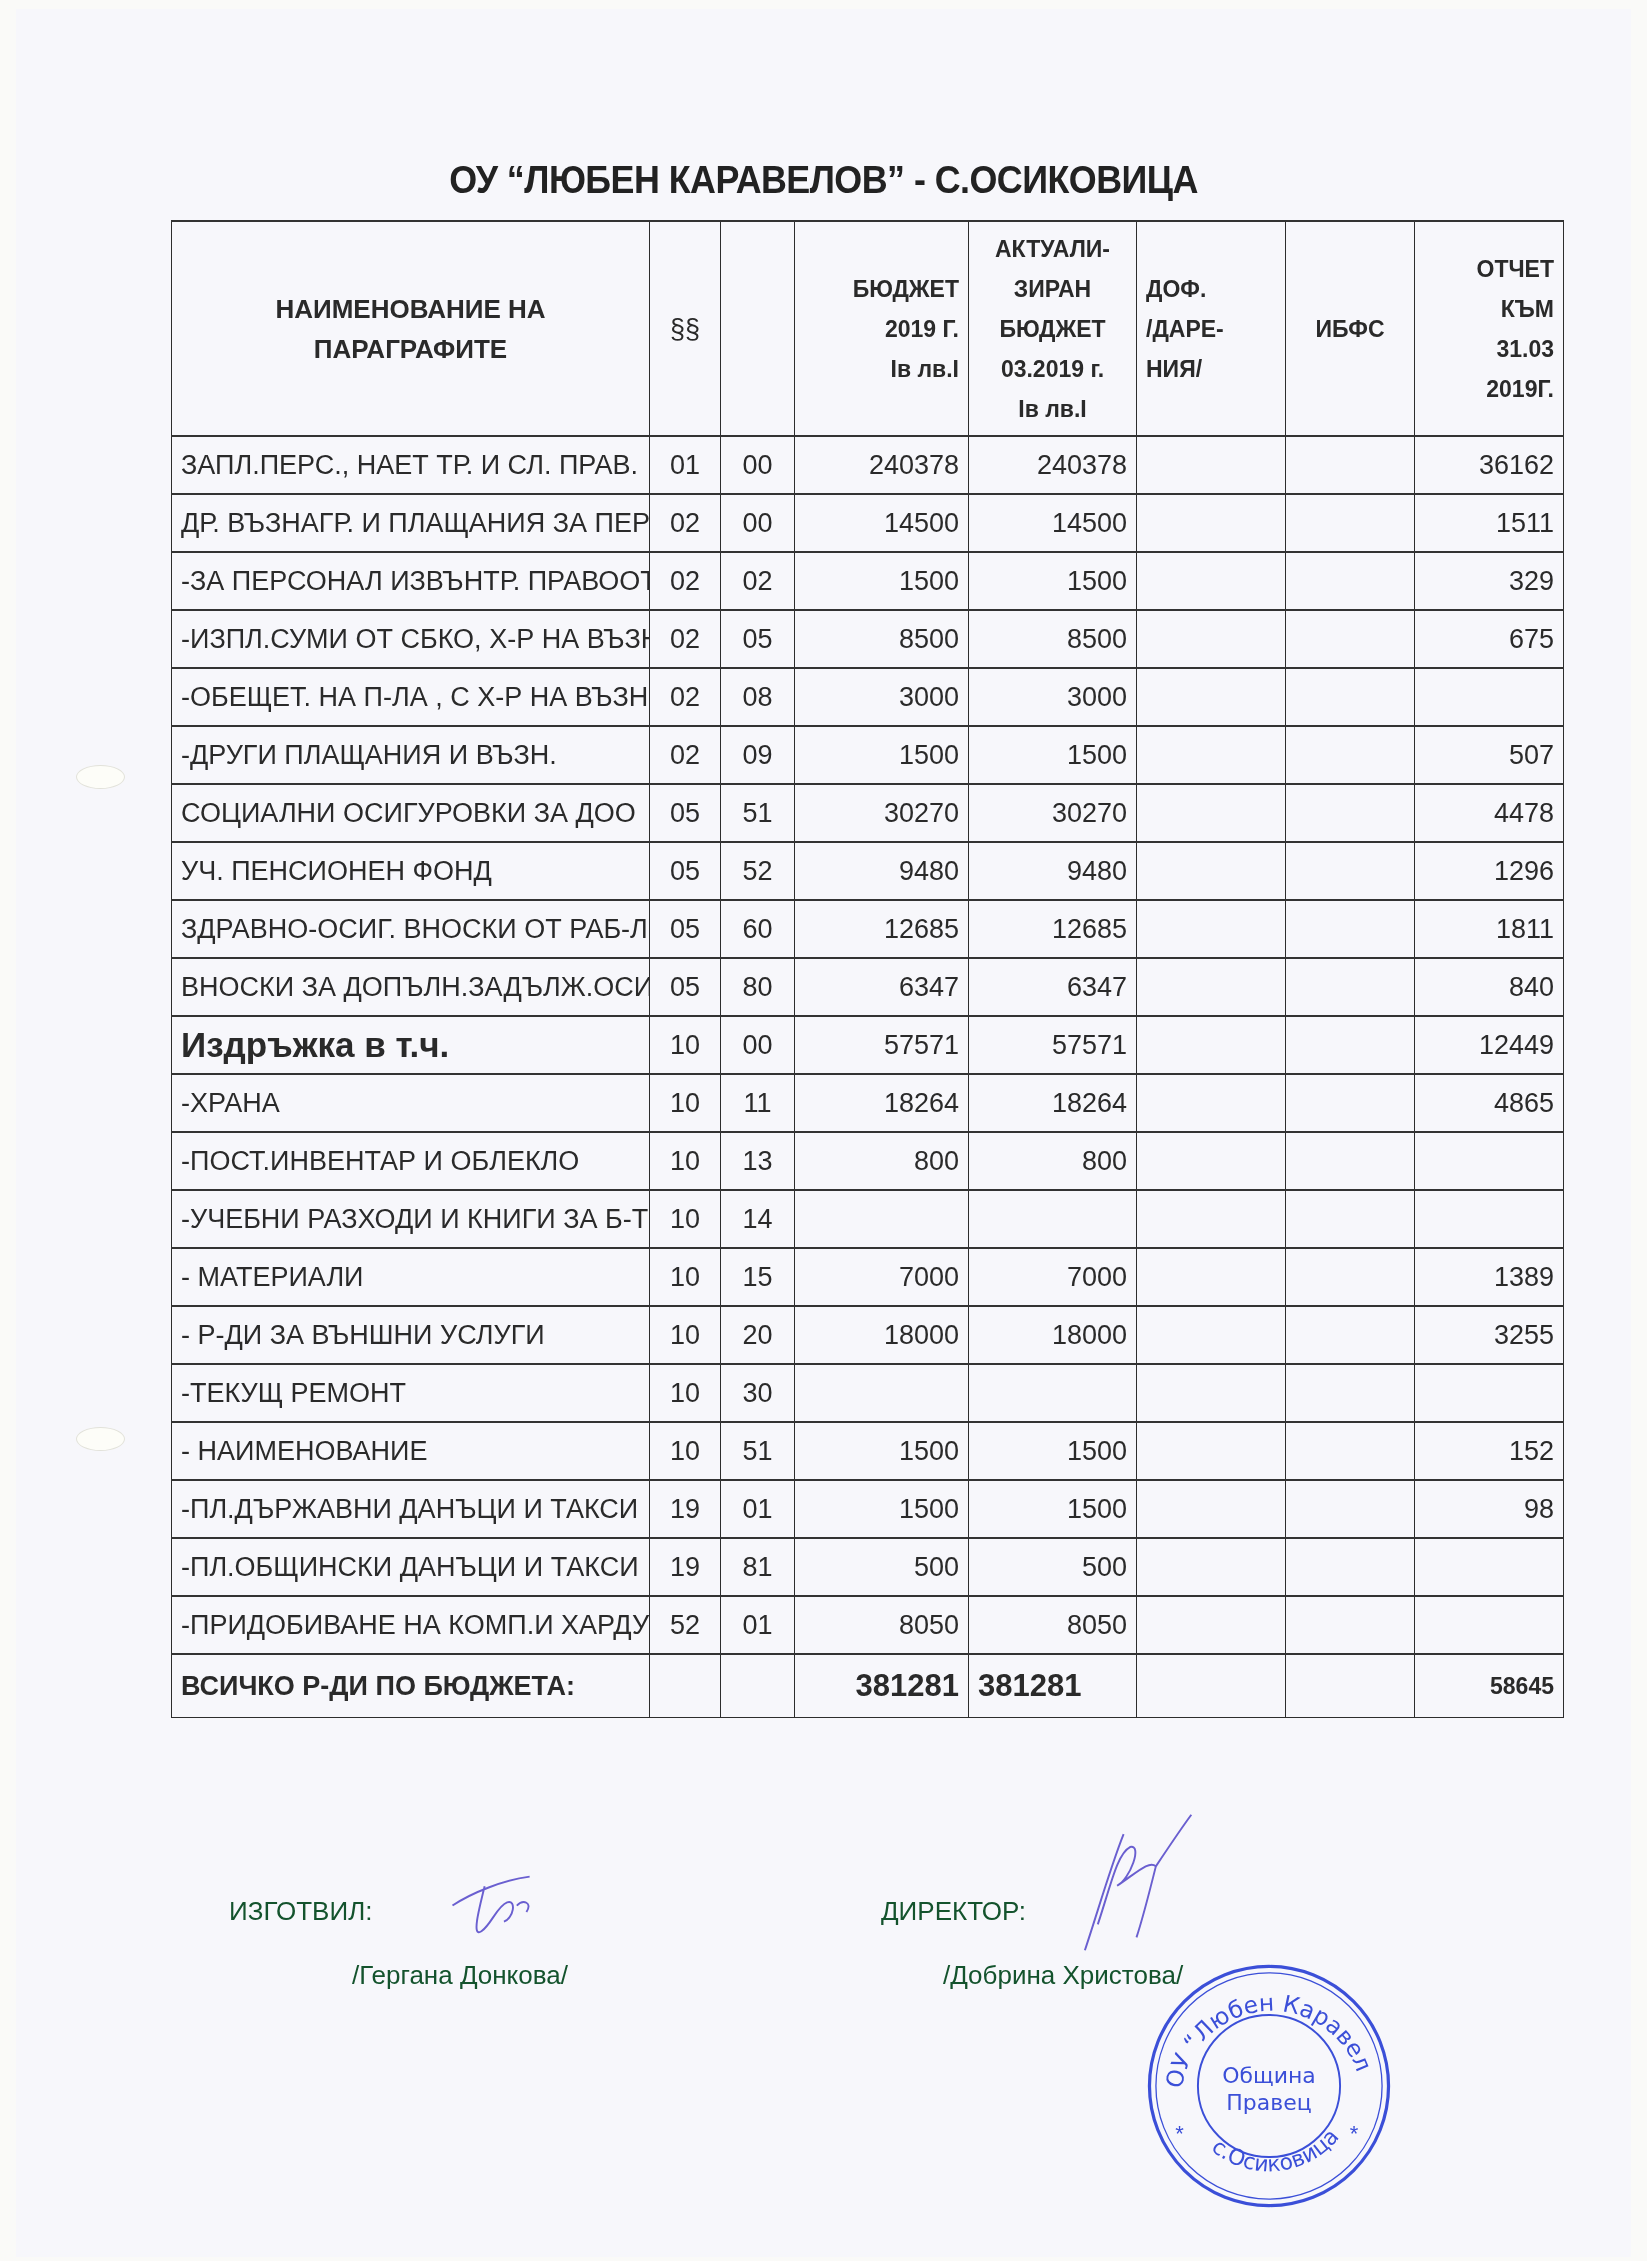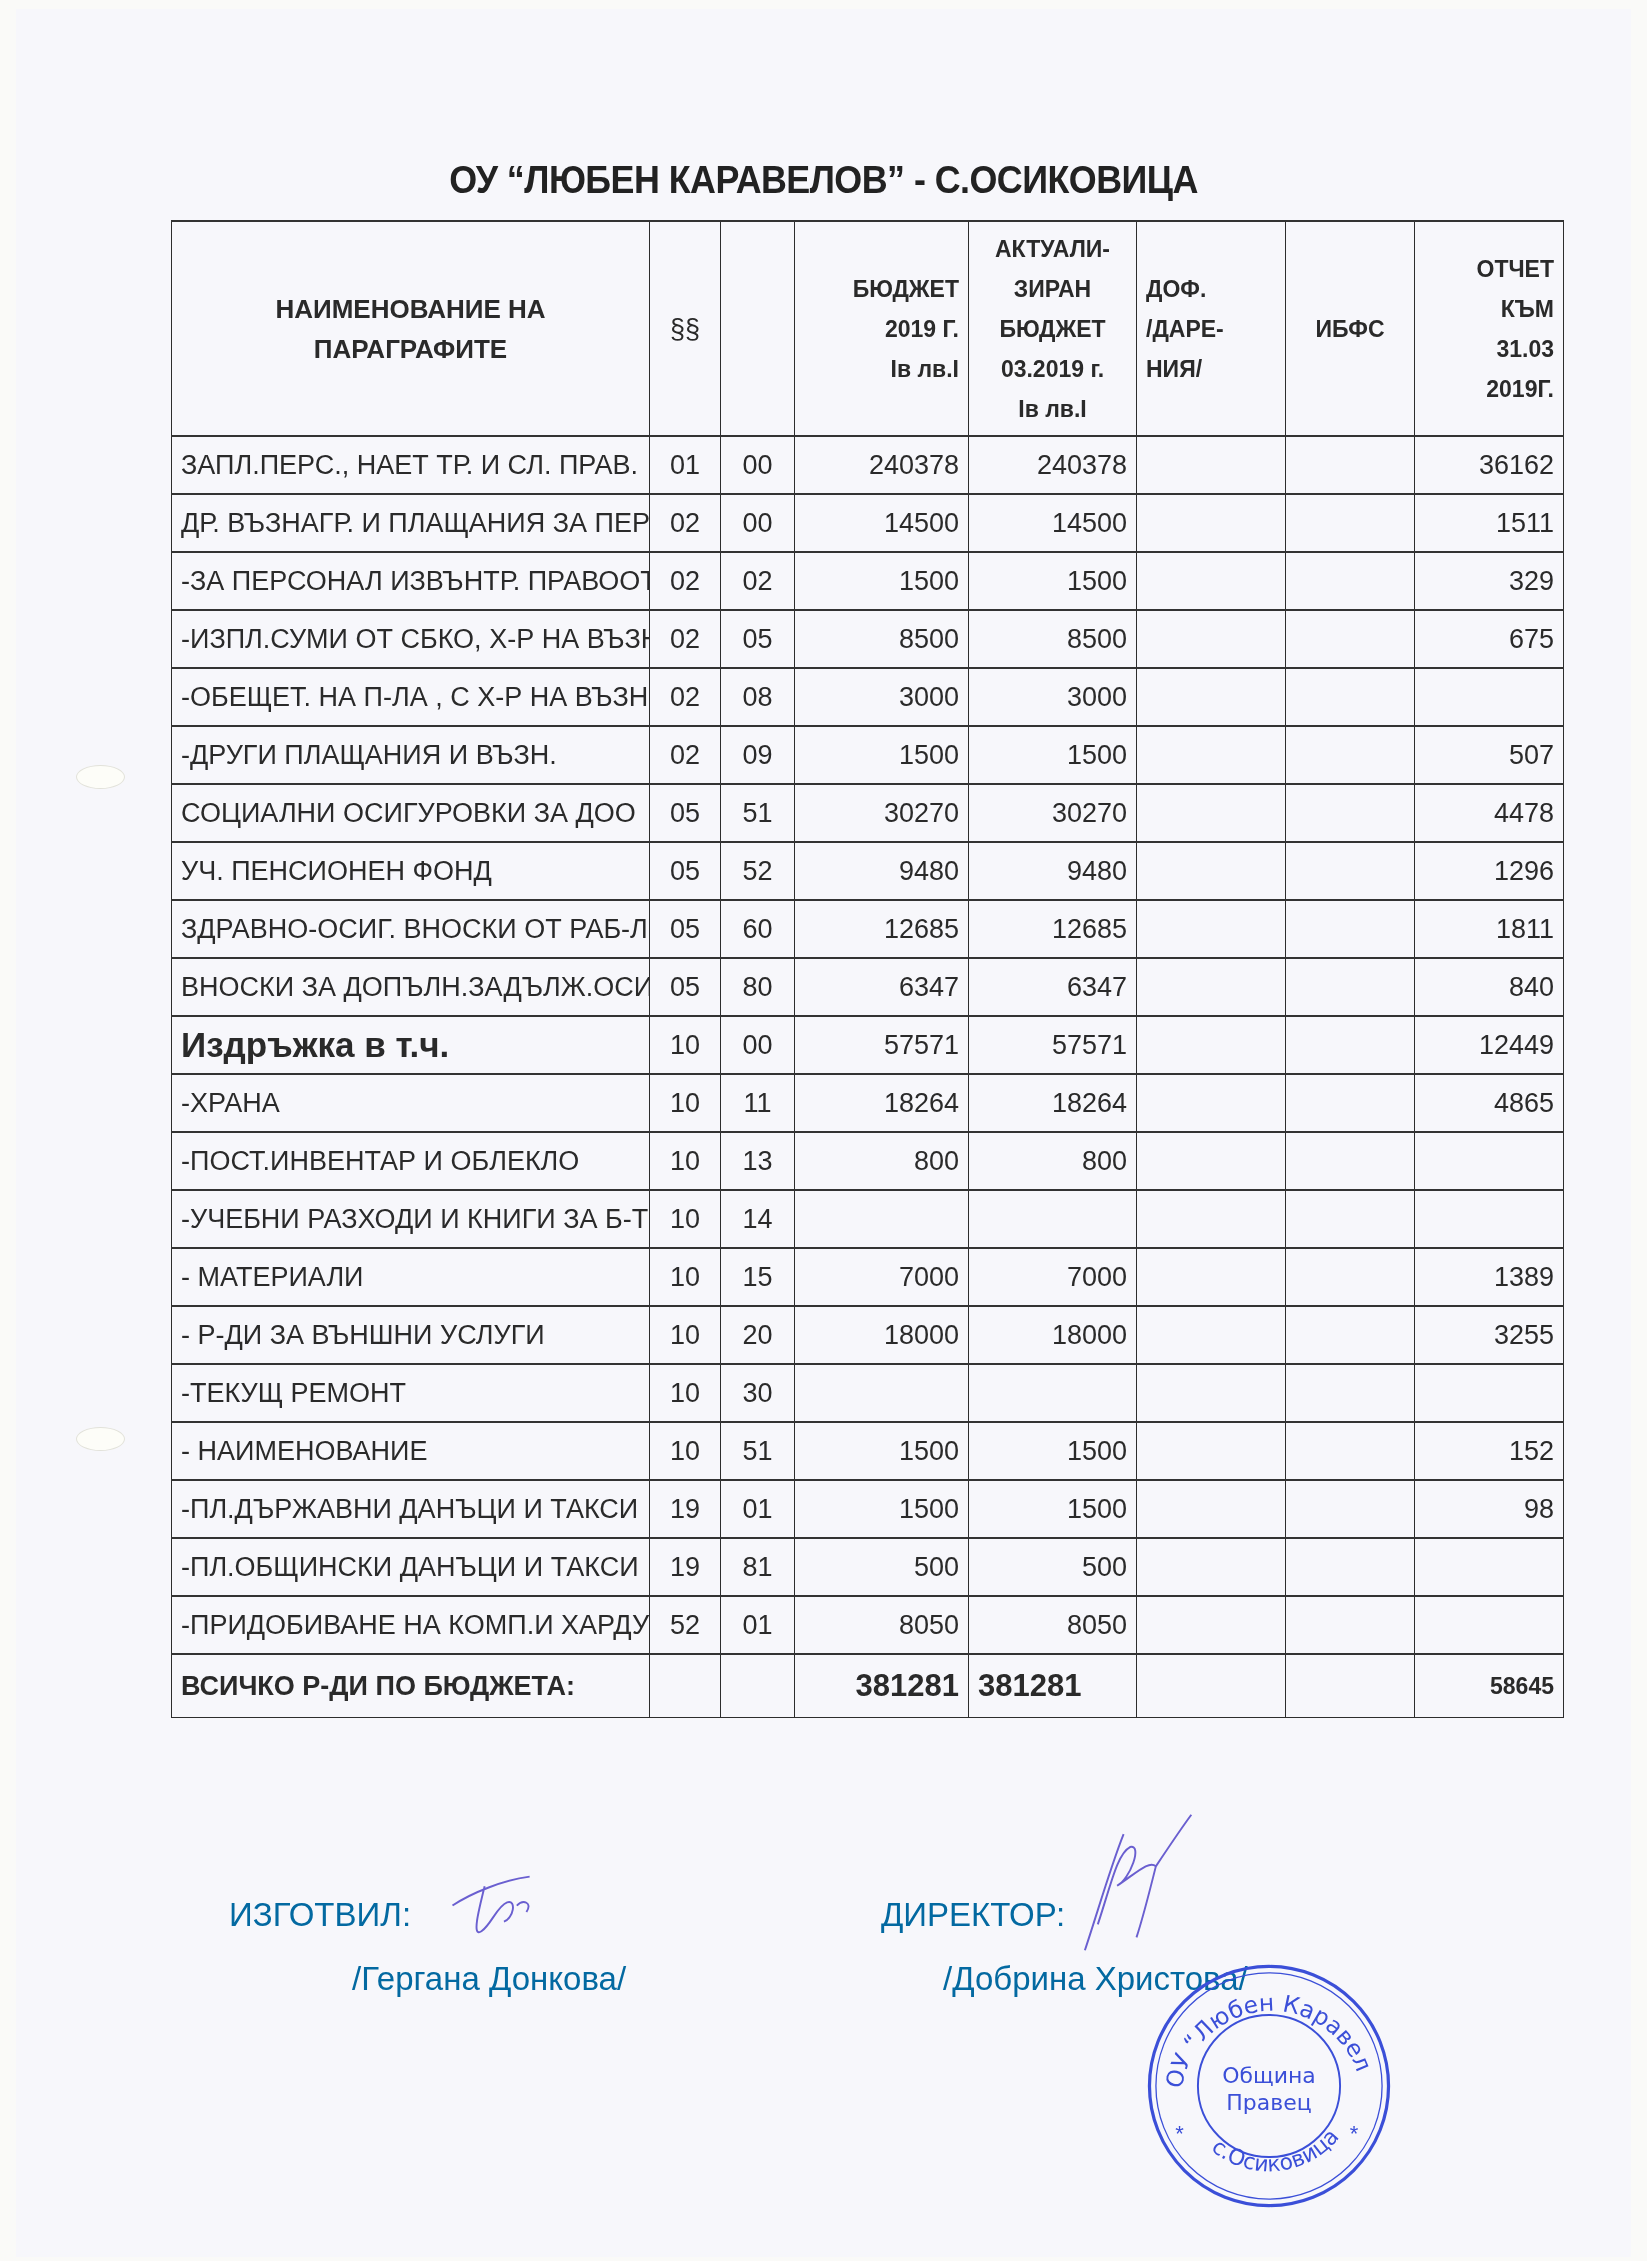--- a/index.html
+++ b/index.html
@@ -45,21 +45,21 @@
   .th-name { text-align: center; font-size: 26px !important; }
   .th-center { text-align: center; margin-left: 7px; }
   .th-right { text-align: right; }
   .th-left { text-align: left; }
   td.name { text-align: left; font-size: 24.5px; margin-top: 29px; }
   td.code { text-align: center; font-size: 27px; }
   td.num { text-align: right; font-size: 27px; }
   td.bold, th.bold { font-weight: bold; }
   tr.total td { height: 62px; }
   .sig {
-    position: absolute; font-size: 33px; color: #0369a1;
+    position: absolute; font-size: 26px; color: #14532d;
   }
   .stamp {
     position: absolute; left: 1143px; top: 1960px; width: 252px; height: 252px;
   }
   .sig-scrawl { position: absolute; }
 </style>
 </head>
 <body>
 
 <div class="paper"></div>

